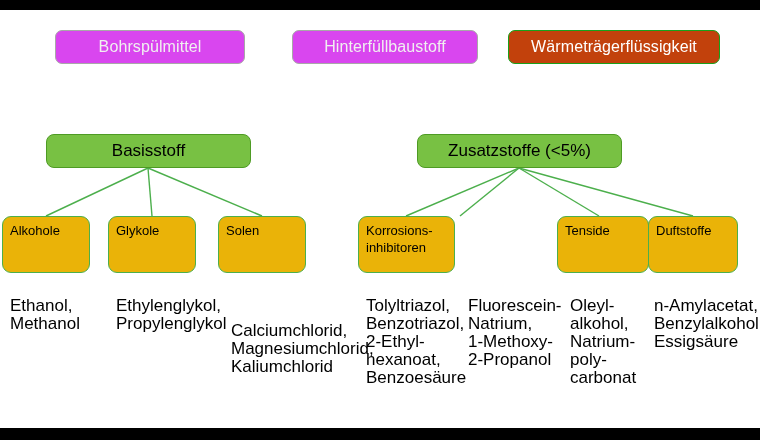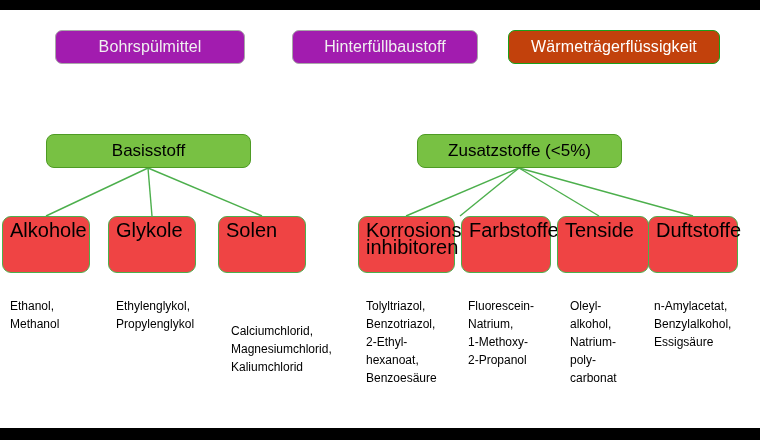--- a/index.html
+++ b/index.html
@@ -31,21 +31,21 @@
     border-radius: 7px;
     display: flex;
     align-items: center;
     justify-content: center;
     font-size: 16px;
     letter-spacing: .1px;
     box-sizing: border-box;
     white-space: nowrap;
   }
   .tab.inactive {
-    background: #a21caf;
+    background: #d946ef;
     color: #f0f0f0;
     border: 1px solid #a8a8a8;
   }
   .tab.active {
     background: #c2410c;
     color: #ffffff;
     border: 1px solid #19a01a;
   }
   #tab-0 { left: 55px;  top: 30px; width: 190px; }
   #tab-1 { left: 292px; top: 30px; width: 186px; }
@@ -74,41 +74,41 @@
     box-sizing: border-box;
     white-space: nowrap;
   }
   #parent-basisstoff   { left: 46px;  top: 134px; width: 205px; }
   #parent-zusatzstoffe { left: 417px; top: 134px; width: 205px; }
 
   
   .child-box {
     position: absolute;
     height: 57px;
-    background: #ef4444;
+    background: #eab308;
     border: 1.3px solid #4caf4c;
     border-radius: 9px;
     box-sizing: border-box;
     padding: 5px 7px 0 7px;
-    font-size: 20px;
+    font-size: 13px;
     line-height: 17px;
     color: #000000;
   }
   #child-alkohole  { left: 2px;   top: 216px; width: 88px; }
   #child-glykole   { left: 108px; top: 216px; width: 88px; }
   #child-solen     { left: 218px; top: 216px; width: 88px; }
   #child-korrosion { left: 358px; top: 216px; width: 97px; }
   #child-farbstoff { left: 461px; top: 216px; width: 90px; }
   #child-tenside   { left: 557px; top: 216px; width: 92px; }
   #child-duftstoff { left: 648px; top: 216px; width: 90px; }
 
   
   .caption {
     position: absolute;
-    font-size: 12px;
+    font-size: 17px;
     line-height: 18px;
     color: #000000;
     white-space: pre-line;
   }
   #cap-0 { left: 10px;  top: 297px; width: 110px; }
   #cap-1 { left: 116px; top: 297px; width: 115px; }
   #cap-2 { left: 231px; top: 297px; width: 125px; margin-top: 25px; }
   #cap-3 { left: 366px; top: 297px; width: 100px; }
   #cap-4 { left: 468px; top: 297px; width: 95px; }
   #cap-5 { left: 570px; top: 297px; width: 75px; }
@@ -159,23 +159,20 @@
   <div class="child-box" id="child-glykole">
     <span>Glykole</span>
   </div>
   <div class="child-box" id="child-solen">
     <span>Solen</span>
   </div>
 
   <div class="child-box" id="child-korrosion">
     <span style="white-space:pre-line">Korrosions-
 inhibitoren</span>
-  </div>
-  <div class="child-box" id="child-farbstoff">
-    <span>Farbstoffe</span>
   </div>
   <div class="child-box" id="child-tenside">
     <span>Tenside</span>
   </div>
   <div class="child-box" id="child-duftstoff">
     <span>Duftstoffe</span>
   </div>
 
   <div class="caption" id="cap-0">Ethanol,
 Methanol</div>

